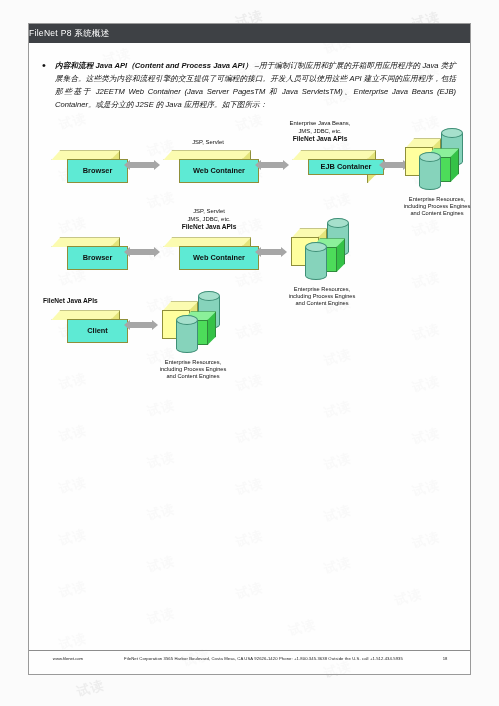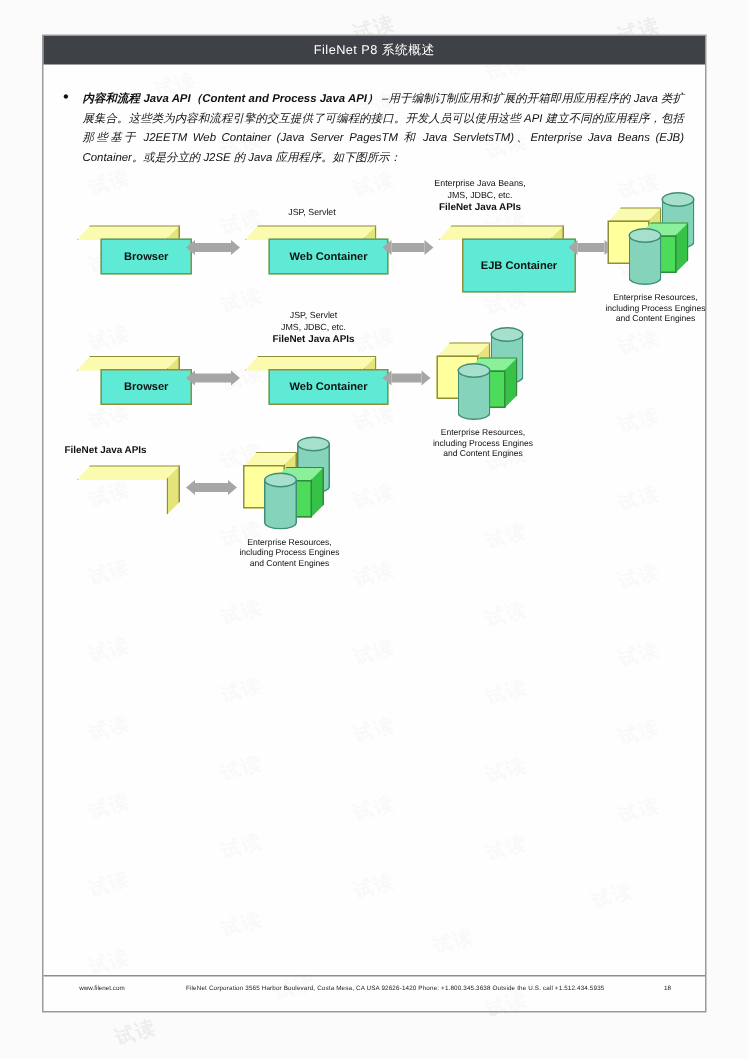--- a/index.html
+++ b/index.html
@@ -31,21 +31,21 @@
     position:absolute;left:28px;top:23px;
     width:443px;height:652px;
     background:rgba(255,255,255,0.66);
     border:1px solid #9a9a9a;
     box-sizing:border-box;
     z-index:1;
   }
   .titlebar{
     height:19px;background:#3e4145;color:#ffffff;
     font-size:8.5px;display:flex;align-items:center;
-    justify-content:center;letter-spacing:.3px;
+    justify-content:flex-start;letter-spacing:.3px;
   }
   .page-body{
     position:relative;height:calc(100% - 19px);
     box-sizing:border-box;
   }
 
   
   .para-block{
     display:flex;padding:16px 14px 0 11px;gap:7px;
   }
@@ -322,21 +322,21 @@
 
       <div class="arrow" style="left:226px;top:40px;width:34px;">
         <div class="head left"></div>
           <div class="shaft"></div>
           <div class="head right"></div>
       </div>
 
       <div class="box3d" style="left:263px;top:30px;width:84px;height:33px;">
         <div class="top" style="width:84px;height:10px;"></div>
         <div class="side" style="left:75px;width:9px;height:33px;"></div>
-        <div class="front" style="width:76px;height:36px;">EJB Container</div>
+        <div class="front" style="width:76px;height:16px;">EJB Container</div>
       </div>
 
       <div class="arrow" style="left:350px;top:40px;width:30px;">
         <div class="head left"></div>
           <div class="shaft"></div>
           <div class="head right"></div>
       </div>
 
       <div class="cluster" style="left:376px;top:6px;width:62px;height:66px;">
         <div class="gbox" style="left:0px;top:12px;width:36px;height:38px;">
@@ -422,20 +422,21 @@
         <div>and Content Engines</div>
       </div>
 
       <div class="caplabel" style="left:14px;top:177px;width:90px;text-align:left;">
         <div class="bold">FileNet Java APIs</div>
       </div>
 
       <div class="box3d" style="left:22px;top:190px;width:69px;height:33px;">
         <div class="top" style="width:69px;height:10px;"></div>
         <div class="side" style="left:60px;width:9px;height:33px;"></div>
+        <div class="front" style="width:61px;height:24px;">Client</div>
       </div>
 
       <div class="arrow" style="left:95px;top:200px;width:34px;">
         <div class="head left"></div>
           <div class="shaft"></div>
           <div class="head right"></div>
       </div>
 
       <div class="cluster" style="left:133px;top:169px;width:62px;height:66px;">
         <div class="gbox" style="left:0px;top:12px;width:36px;height:38px;">

